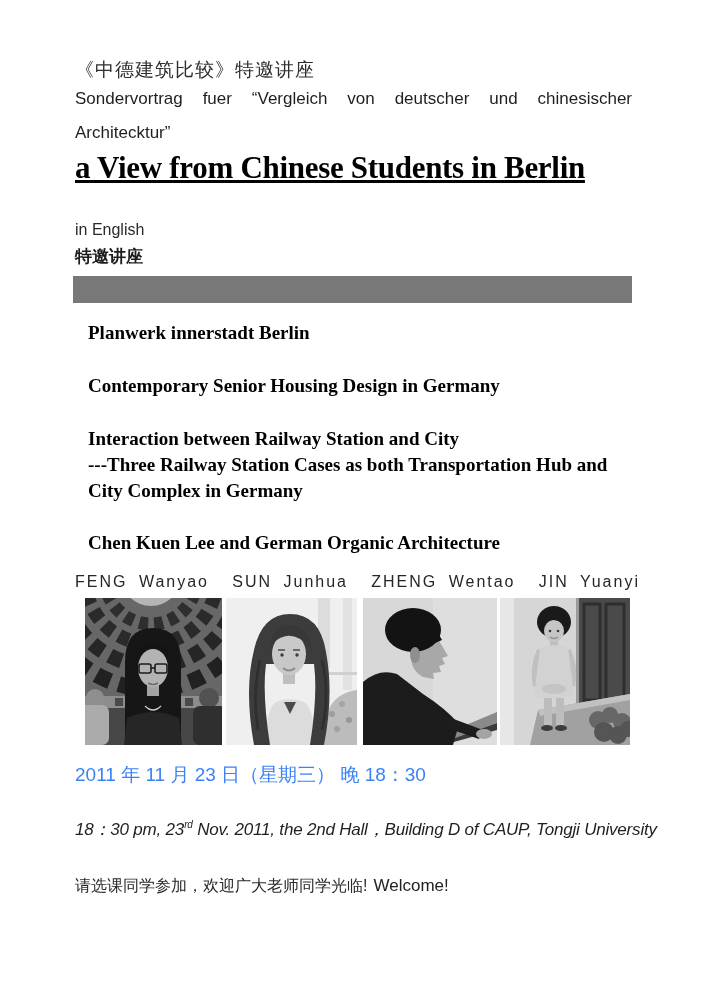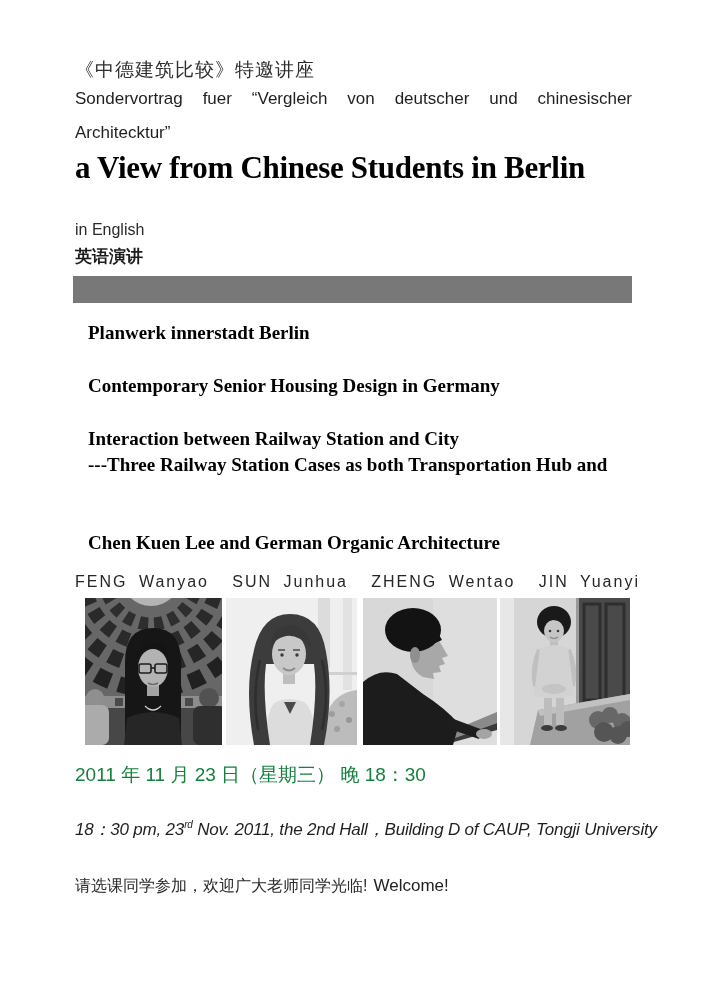--- a/index.html
+++ b/index.html
@@ -19,53 +19,54 @@
   .t1{top:320px;} .t2{top:373px;} .t3{top:426px;} .t4{top:530px;}
   .names-row{top:573px;left:75px;width:565px;display:flex;justify-content:space-between;
              font-size:16px;letter-spacing:2px;word-spacing:5px;color:#262626;white-space:nowrap;}
   .photos-row{top:598px;left:85px;display:flex;}
   .photo{height:147px;overflow:hidden;background:#cccccc;}
   .photo svg{display:block;}
   .p1{width:137px;margin-right:4px;}
   .p2{width:131px;margin-right:6px;}
   .p3{width:134px;margin-right:3px;}
   .p4{width:130px;}
-  .date-zh{top:762px;font-size:19px;color:#15803d;}
+  .date-zh{top:762px;font-size:19px;color:#3b82f6;}
   .venue-zh{top:789px;font-size:19px;color:#2a2a2a;}
   .date-en{top:818px;font-size:17px;color:#1f1f1f;letter-spacing:-0.2px;font-style:italic;}
   .date-en sup{font-size:10px;}
   .welcome{top:876px;font-size:16px;color:#2a2a2a;}
   .welcome .en{font-size:17px;margin-left:6px;color:#222;}
 </style>
 </head>
 <body>
 
 <div class="poster">
 
   <div class="abs zh-series">《中德建筑比较》特邀讲座</div>
 
   <div class="abs de-line1">Sondervortrag fuer “Vergleich von deutscher und chinesischer</div>
   <div class="abs de-line2">Architecktur”</div>
 
-  <h1 class="abs main-title" style="margin:0;">a View from Chinese Students in Berlin</h1>
+  <h1 class="abs main-title" style="margin:0;text-decoration:underline;">a View from Chinese Students in Berlin</h1>
 
   <div class="abs lang-en">in English</div>
-  <div class="abs lang-zh">英语演讲</div>
+  <div class="abs lang-zh">特邀讲座</div>
 
   <div class="divider abs" style="left:73px;"></div>
 
   <div class="abs topic t1">
     <div>Planwerk innerstadt Berlin</div>
   </div>
   <div class="abs topic t2">
     <div>Contemporary Senior Housing Design in Germany</div>
   </div>
   <div class="abs topic t3">
     <div>Interaction between Railway Station and City</div>
     <div>---Three Railway Station Cases as both Transportation Hub and</div>
+    <div>City Complex in Germany</div>
   </div>
   <div class="abs names-row">
     <span>FENG Wanyao</span>
     <span>SUN Junhua</span>
     <span>ZHENG Wentao</span>
     <span>JIN Yuanyi</span>
   </div>
 
   <div class="abs topic t4">
     <div>Chen Kuen Lee and German Organic Architecture</div>

